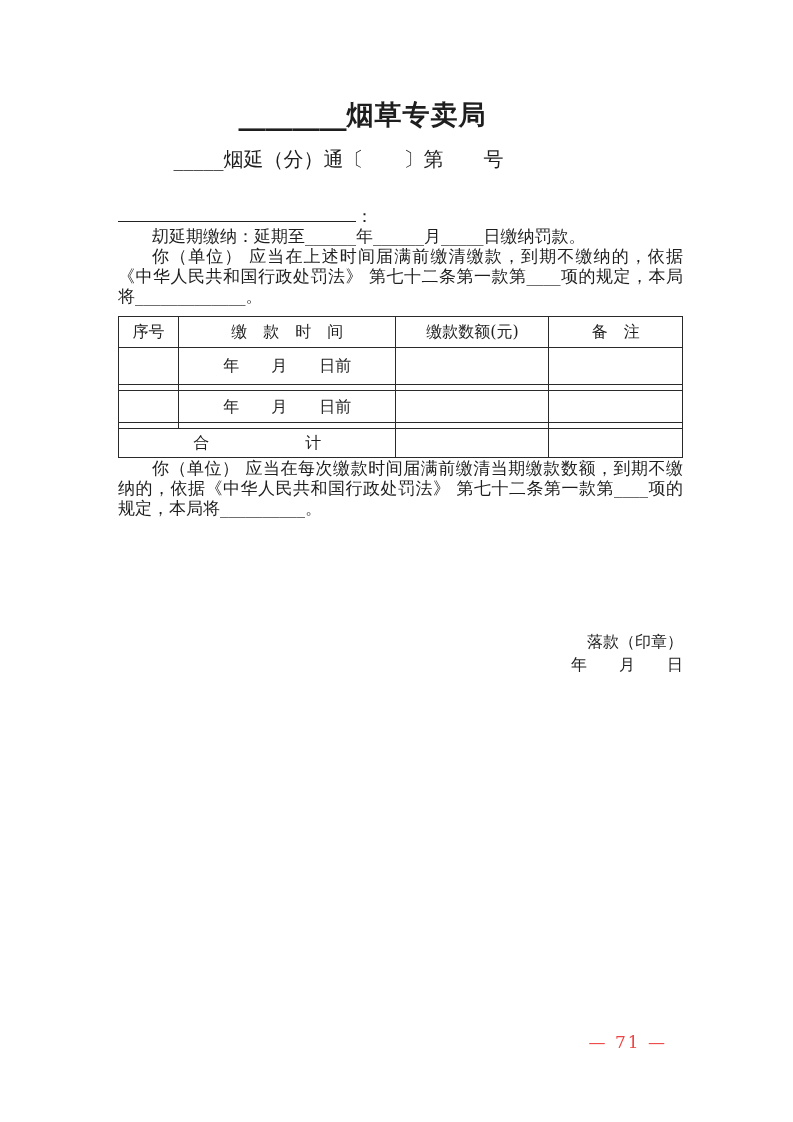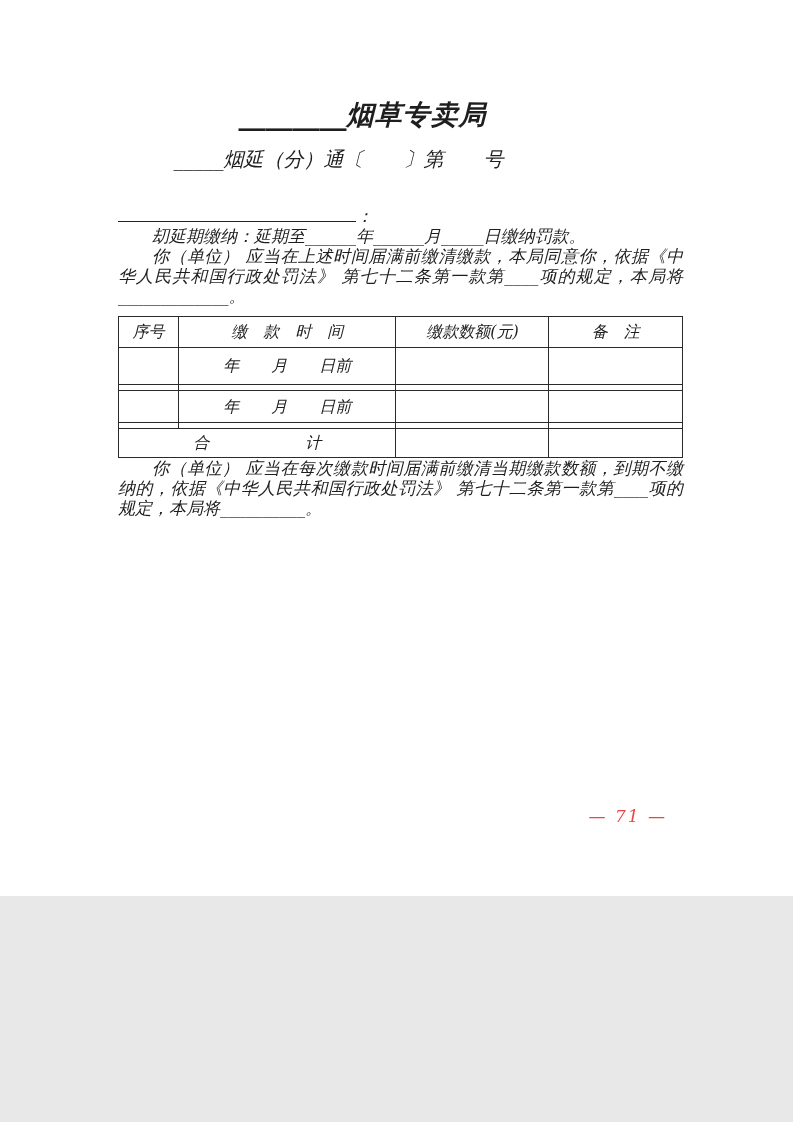--- a/index.html
+++ b/index.html
@@ -1,24 +1,23 @@
 <!DOCTYPE html>
 <html><head>
 <meta charset="utf-8">
 <style>
   html,body{margin:0;padding:0;background:#e8e8e8;}
   .page{
     position:relative;
-    width:793px;height:896px;
+    width:793px;height:1122px;
     background:#ffffff;
     font-family:"DejaVu Serif","Liberation Serif",serif;
     color:#1e1e1e;
     overflow:hidden;
     margin:0 auto;
-    font-style:italic;
   }
   .content{position:absolute;left:118px;top:0;width:565px;}
   .doc-title{
     margin-top:98px;
     text-align:center;
     font-size:27px;line-height:34px;
     font-weight:bold;
     letter-spacing:1px;
     position:relative;left:-38px;
     white-space:nowrap;
@@ -102,21 +101,21 @@
 
     <div class="body">
 
       <div class="salutation">
         <span class="blank-rule"></span><span>：</span>
       </div>
 
 
       <p class="para">刧延期缴纳：延期至______年______月_____日缴纳罚款。</p>
 
-      <p class="para">你（单位） 应当在上述时间届满前缴清缴款，本局同意你，依据《中华人民共和国行政处罚法》 第七十二条第一款第____项的规定，本局将_____________。</p>
+      <p class="para">你（单位） 应当在上述时间届满前缴清缴款，到期不缴纳的，依据《中华人民共和国行政处罚法》 第七十二条第一款第____项的规定，本局将_____________。</p>
 
 
       <table class="pay-table">
         <colgroup>
           <col style="width:10.6%">
           <col style="width:38.6%">
           <col style="width:27.1%">
           <col style="width:23.7%">
         </colgroup>
         <tbody>
@@ -153,18 +152,22 @@
           <tr class="t-total">
             <td colspan="2">合　　　　　　计</td>
             <td></td>
             <td></td>
           </tr>
         </tbody>
       </table>
 
       <p class="para after-table">你（单位） 应当在每次缴款时间届满前缴清当期缴款数额，到期不缴纳的，依据《中华人民共和国行政处罚法》 第七十二条第一款第____项的规定，本局将__________。</p>
 
+      <div class="signature">
+        <div>落款（印章）</div>
+        <div>年　　月　　日</div>
+      </div>
 
     </div>
   </div>
 
   <div class="page-number">— 71 —</div>
 </div>
 
 </body></html>

